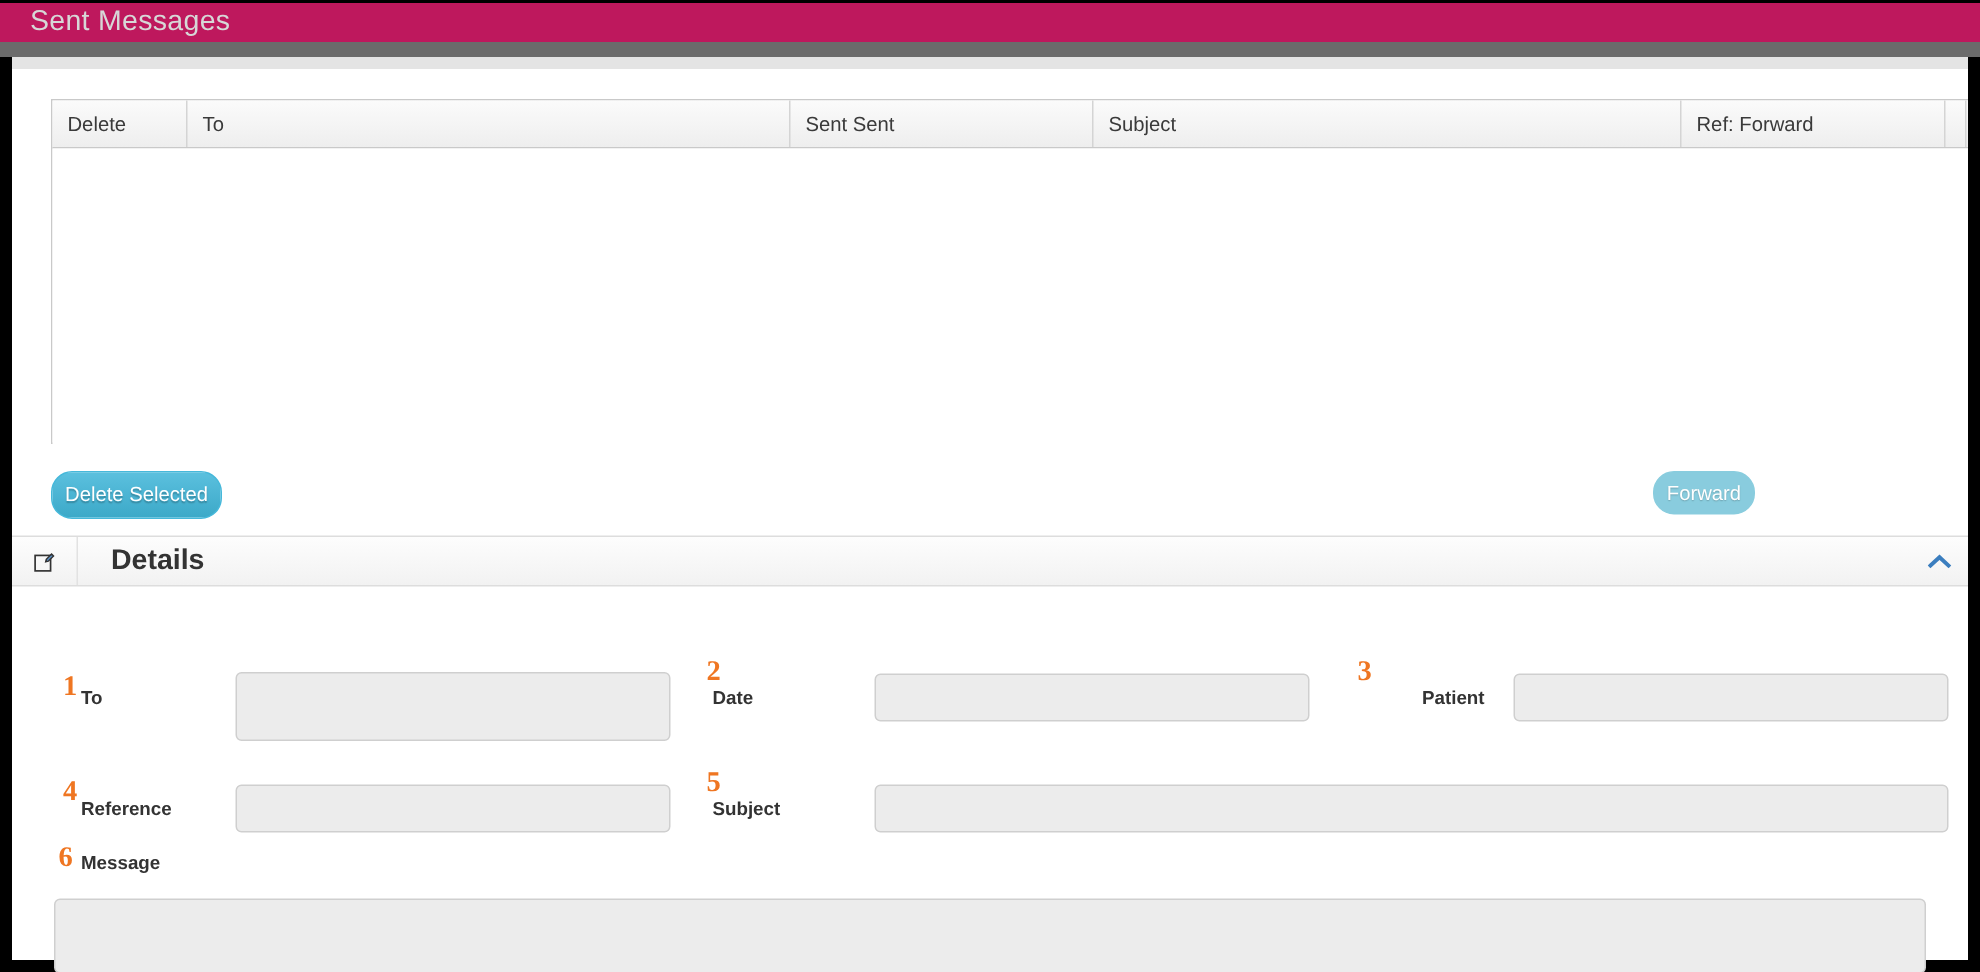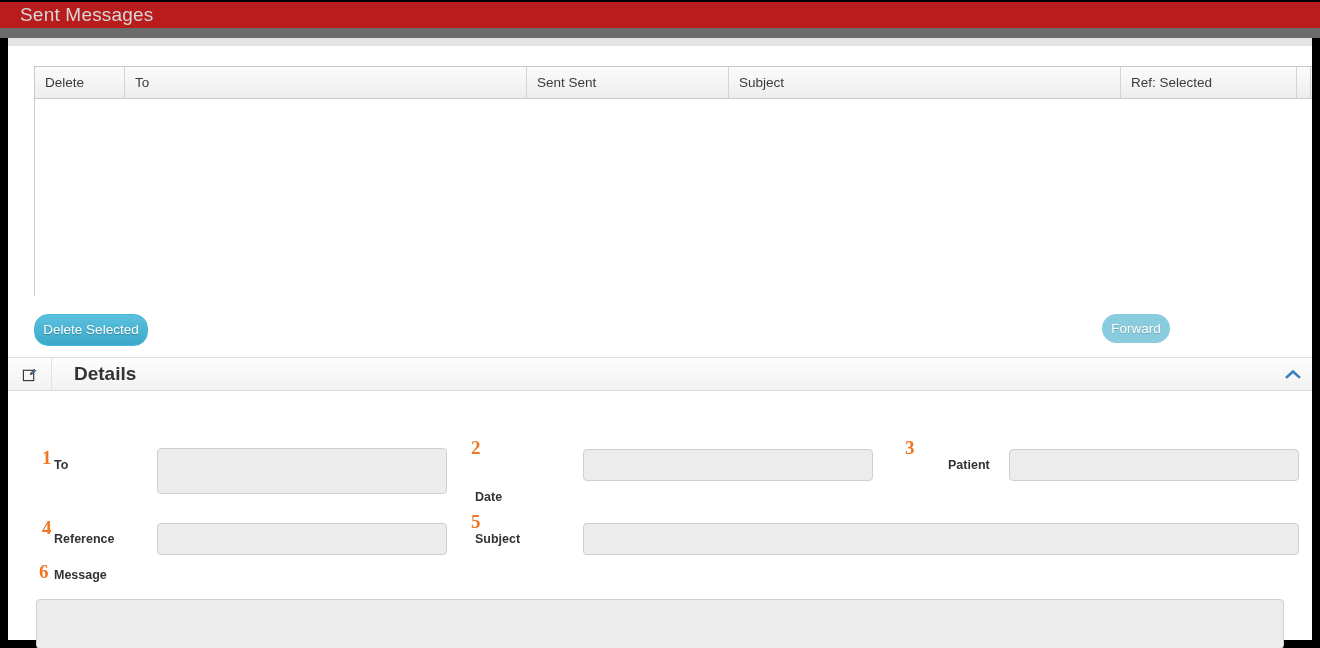--- a/index.html
+++ b/index.html
@@ -11,21 +11,21 @@
   }
 
   
   #app {
     position: relative;
     width: 1320px; height: 648px;
     background: #000;
   }
   .titlebar {
     position: absolute; left: 0; top: 2px; width: 1320px; height: 26px;
-    background: #b91c1c;
+    background: #be185d;
   }
   .titlebar .title {
     position: absolute; left: 20px; top: 2px;
     font-size: 19px; color: #d7d7d7; letter-spacing: .2px;
     white-space: nowrap;
   }
   .subbar {
     position: absolute; left: 0; top: 28px; width: 1320px; height: 10px;
     background: #6b6b6b;
   }
@@ -131,21 +131,21 @@
     font-size: 19px; font-weight: bold; color: #ef7622;
     font-family: "Liberation Serif", serif;
     line-height: 1;
   }
 
   
   #lbl-to       { left: 46px;  top: 67px; }
   #num-to       { left: 34px;  top: 57px; }
   #fld-to       { left: 149px; top: 57px; width: 290px; height: 46px; }
 
-  #lbl-date     { left: 467px; top: 67px; margin-top: 32px; }
+  #lbl-date     { left: 467px; top: 67px; }
   #num-date     { left: 463px; top: 47px; }
   #fld-date     { left: 575px; top: 58px; width: 290px; height: 32px; }
 
   #lbl-patient  { left: 892px;  top: 67px; padding-left: 48px; }
   #num-patient  { left: 897px;  top: 47px; }
   #fld-patient  { left: 1001px; top: 58px; width: 290px; height: 32px; }
 
   #lbl-ref      { left: 46px;  top: 141px; }
   #num-ref      { left: 34px;  top: 127px; }
   #fld-ref      { left: 149px; top: 132px; width: 290px; height: 32px; }
@@ -170,21 +170,21 @@
   <div class="graystrip"></div>
 
   <div class="page">
 
     <div class="grid-wrap">
       <div class="grid-head">
         <div class="hcell" style="width:90px">Delete</div>
         <div class="hcell" style="width:402px">To</div>
         <div class="hcell" style="width:202px">Sent Sent</div>
         <div class="hcell" style="width:392px">Subject</div>
-        <div class="hcell" style="width:176px">Ref: Selected</div>
+        <div class="hcell" style="width:176px">Ref: Forward</div>
         <div class="hcell" style="width:14px"></div>
       </div>
       <div class="grid-body"></div>
     </div>
 
     <button class="btn btn-delete">Delete Selected</button>
     <button class="btn btn-forward">Forward</button>
 
     <div class="details-bar">
       <div class="details-iconcell">

